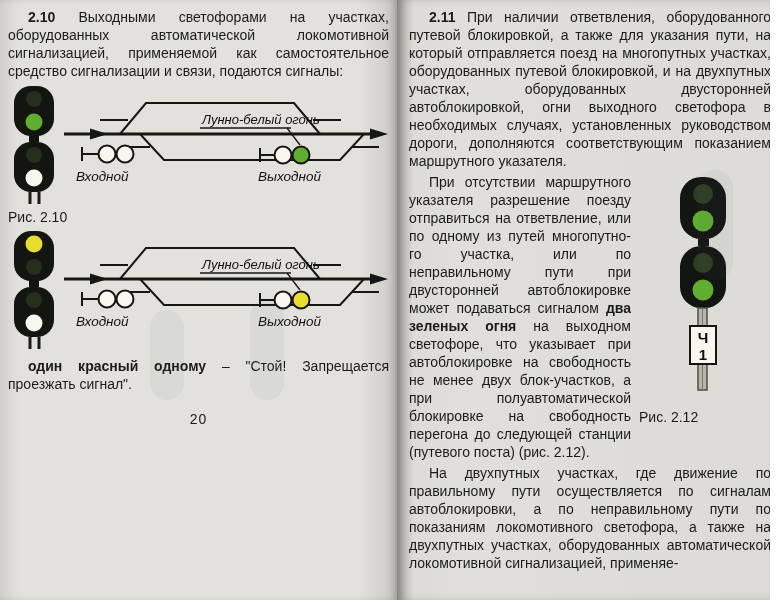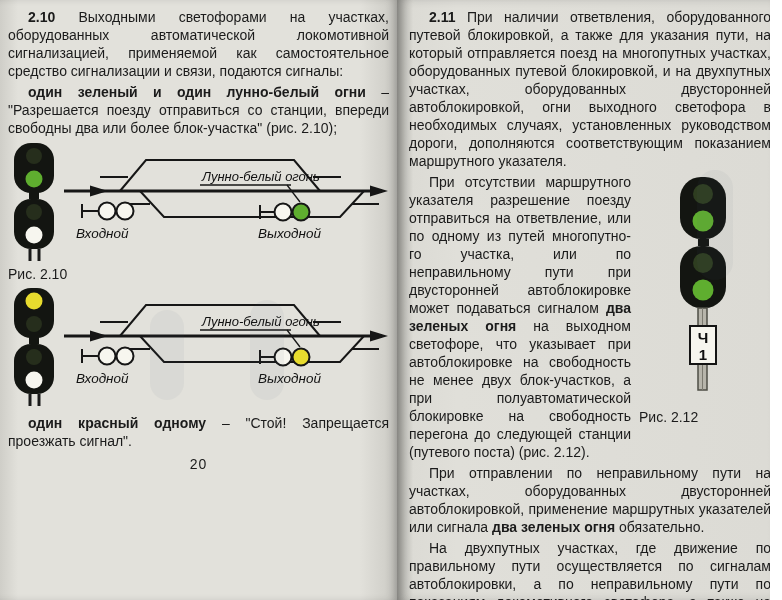--- a/index.html
+++ b/index.html
@@ -29,40 +29,39 @@
   p.para .b{font-weight:bold;}
   figure{margin:4px 0 4px 0; padding:0;}
   figcaption{
     text-align:left; font-size:14px; margin-top:1px;
   }
   .fig212{
     float:right; width:132px; margin:2px 0 2px 8px; text-align:center;
   }
   .fig212 figcaption{margin-top:12px;}
   .pagenum{
-    text-align:center; font-size:14px; letter-spacing:1px; margin-top:6px;
+    text-align:center; font-size:14px; letter-spacing:1px; margin-top:18px;
   }
   svg text{font-family:"Liberation Sans", sans-serif;}
   .ghost{
     position:absolute; background:#5a6a7a; opacity:.06; border-radius:18px;
     pointer-events:none;
   }
   .wrapblock{overflow:visible;}
 </style>
 </head>
 <body>
 
 <div class="scan">
 
   <div class="page left">
     <div class="ghost" style="left:150px; top:310px; width:34px; height:90px;"></div>
     <div class="ghost" style="left:250px; top:300px; width:34px; height:100px;"></div>
 
     <p class="para"><span class="b">2.10 </span><span>Выходными светофорами на участках, оборудованных автоматической локомотивной сигнализацией, применяемой как самостоятельное средство сигнализации и связи, подаются сигналы:</span></p>
-    <p class="para"><span class="b">один зеленый и один лунно-белый огни</span><span> – "Разрешается поезду отправиться со станции, впереди свободны два или более блок-участка" (рис. 2.10);</span></p>
 
     <figure>
       <svg width="381" height="120" viewBox="0 0 381 120">
 
         <g>
           <rect x="6" y="2" width="40" height="50" rx="17" fill="#131511"></rect>
           <circle cx="26" cy="15" r="8" fill="#262e1c"></circle>
           <circle cx="26" cy="38" r="8.5" fill="#5fae2f"></circle>
           <rect x="21" y="51" width="10" height="7" fill="#131511"></rect>
           <rect x="6" y="58" width="40" height="50" rx="17" fill="#131511"></rect>
@@ -179,18 +178,17 @@
           <g>
             <rect x="40" y="151" width="26" height="38" stroke="#141414" stroke-width="2" fill="#f6f5ee"></rect>
             <text x="53" y="168" font-size="15" font-weight="bold" fill="#101010" text-anchor="middle">Ч</text>
             <text x="53" y="185" font-size="15" font-weight="bold" fill="#101010" text-anchor="middle">1</text>
           </g>
         </svg>
         <figcaption>Рис. 2.12</figcaption>
       </figure>
 
       <p class="para"><span>При отсутствии маршрутного указателя разрешение поезду отправиться на ответвление, или по одному из путей многопутно- го участка, или по неправильному пути при двусторонней автоблокировке может подаваться сигналом </span><span class="b">два зеленых огня</span><span> на выходном светофоре, что указывает при автоблокировке на свободность не менее двух блок-участков, а при полуавтоматической блокировке на свободность перегона до следующей станции (путевого поста) (рис. 2.12).</span></p>
-      <p class="para"><span>При отправлении по неправильному пути на участках, оборудованных двусторонней автоблокировкой, применение маршрутных указателей или сигнала </span><span class="b">два зеленых огня</span><span> обязательно.</span></p>
       <p class="para"><span>На двухпутных участках, где движение по правильному пути осуществляется по сигналам автоблокировки, а по неправильному пути по показаниям локомотивного светофора, а также на двухпутных участках, оборудованных автоматической локомотивной сигнализацией, применяе-</span></p>
     </div>
 
   </div>
 </div>
 
 </body></html>

